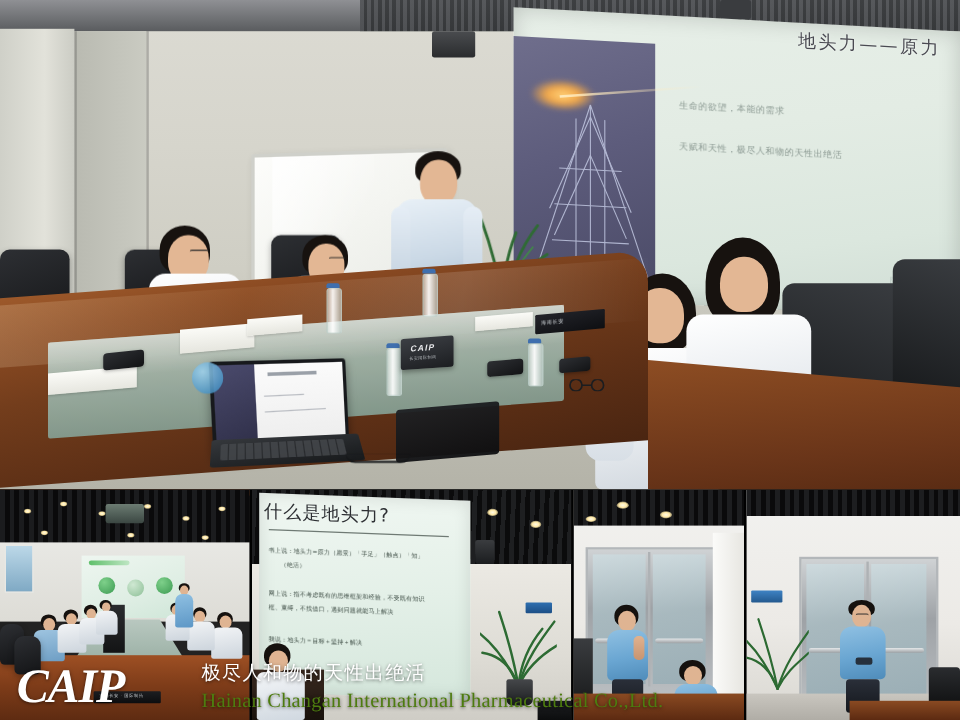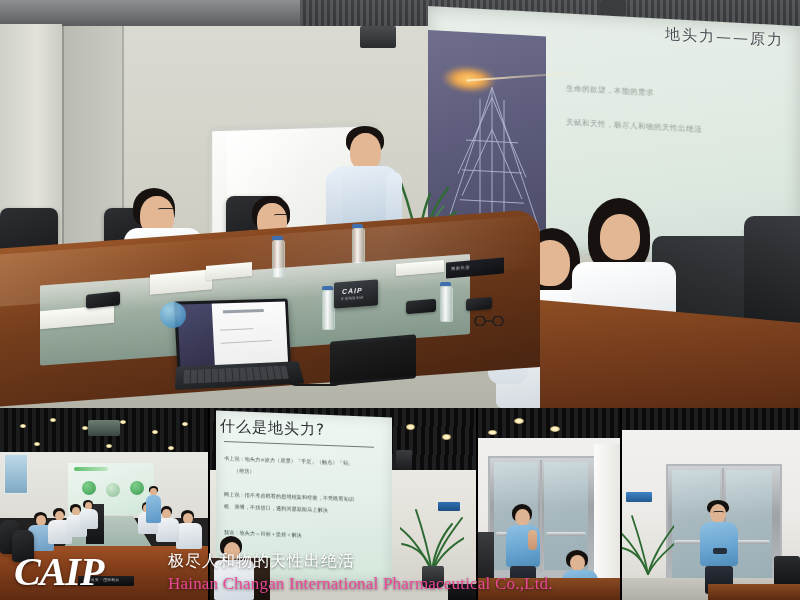--- a/index.html
+++ b/index.html
@@ -231,21 +231,21 @@
 
   
   .watermark{position:absolute;left:0;bottom:0;width:800px;height:60px;}
   .wm-logo{position:absolute;left:14px;bottom:8px;font-size:40px;line-height:40px;
     font-weight:bold;font-style:italic;color:#ffffff;letter-spacing:-1px;
     font-family:"Liberation Serif",serif;
     text-shadow:0 1px 3px rgba(0,0,0,.55);}
   .wm-cn{position:absolute;left:168px;bottom:28px;font-size:16px;color:#fff;
     letter-spacing:1px;font-family:"DejaVu Sans",sans-serif;
     text-shadow:0 1px 3px rgba(0,0,0,.6);}
-  .wm-en{position:absolute;left:168px;bottom:6px;font-size:17px;color:#ec4899;
+  .wm-en{position:absolute;left:168px;bottom:6px;font-size:17px;color:#4d7c0f;
     font-family:"Liberation Serif",serif;letter-spacing:.2px;
     text-shadow:0 1px 3px rgba(0,0,0,.6);}
 </style>
 </head>
 <body>
 
 <div class="stage">
 
   <div class="panel" id="top-panel">
 

